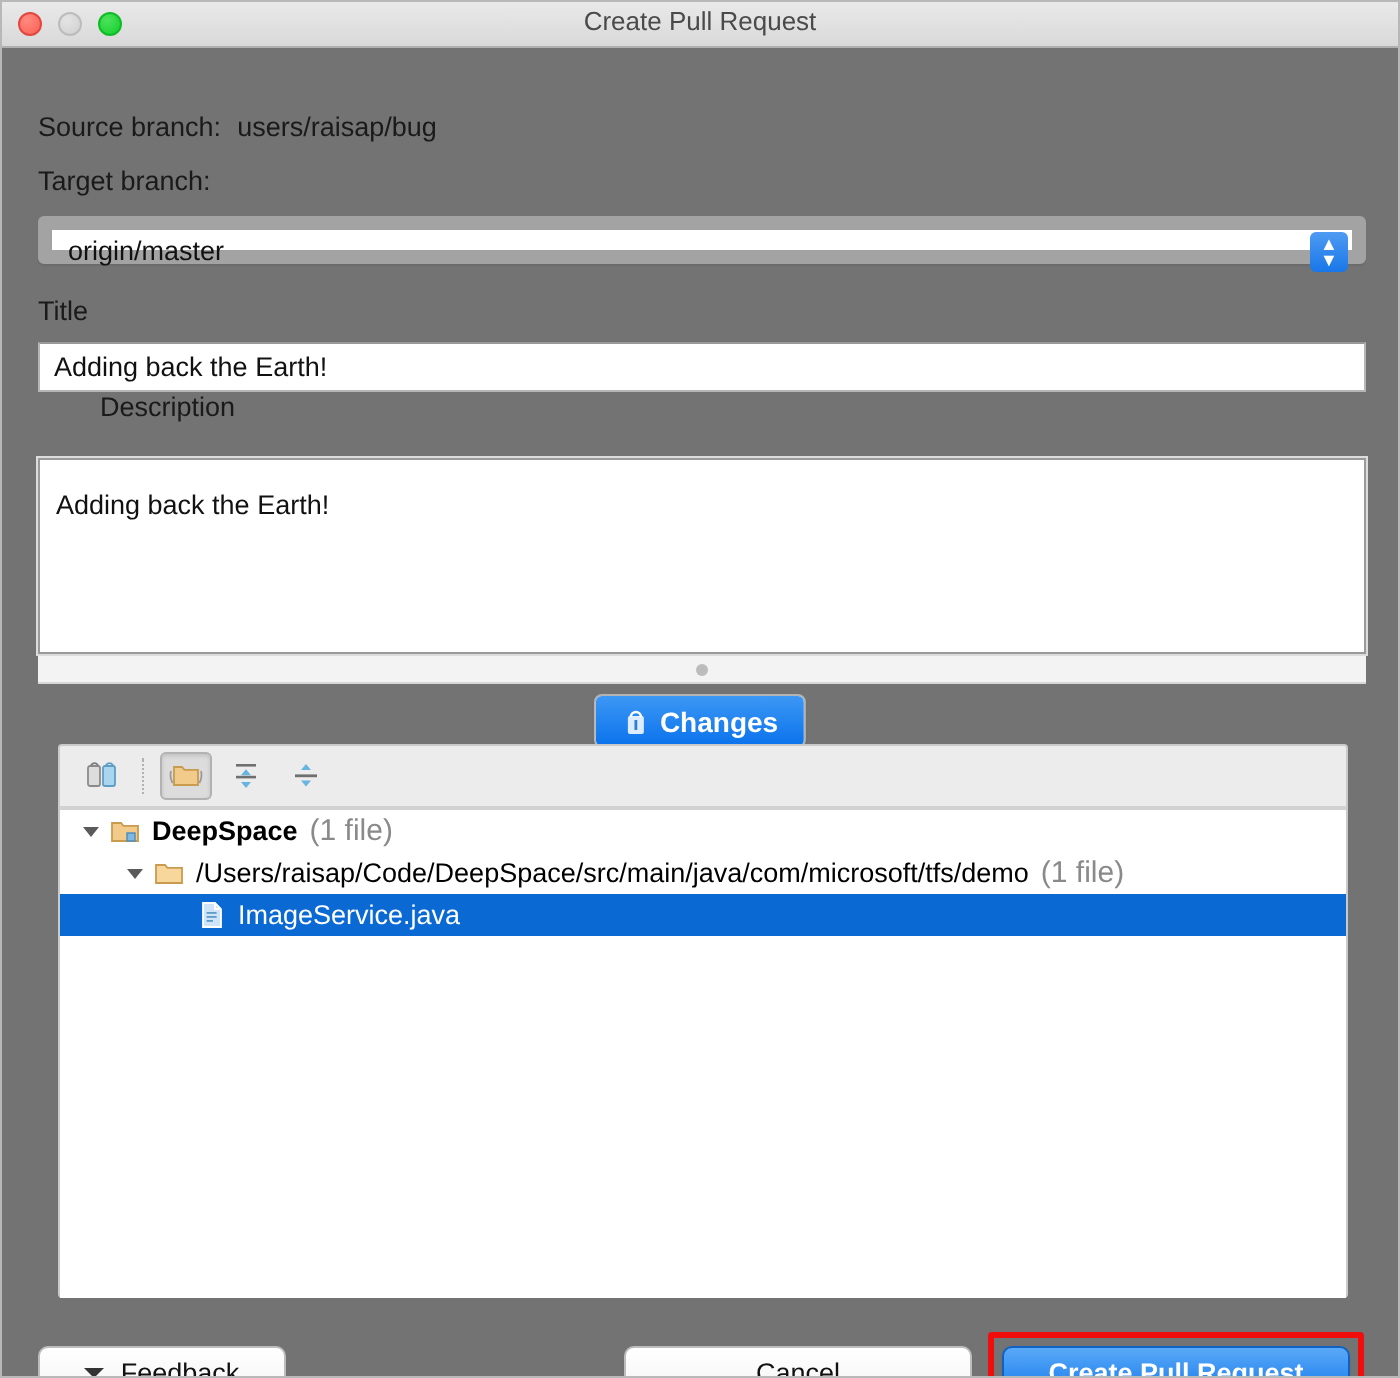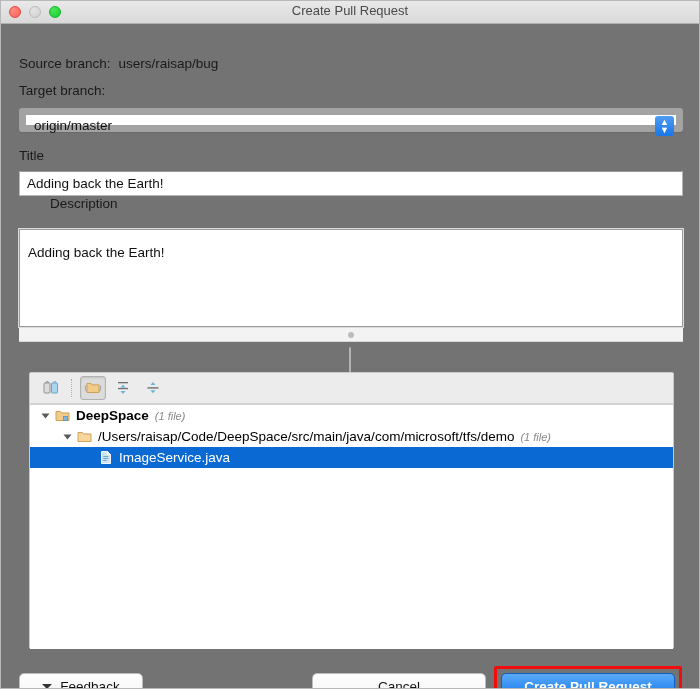--- a/index.html
+++ b/index.html
@@ -263,23 +263,22 @@
     color: #ffffff;
   }
   .twisty {
     width: 11px;
     height: 11px;
     margin-right: 4px;
     flex: none;
   }
   .count {
     color: #8a8a8a;
-    font-style: italic;
     padding-left: 6px;
-    font-size: 11px;
+    font-size: 15px;
     text-align: center;
   }
   .node-label { font-weight: bold; }
   .node-label.plain { font-weight: normal; }
 
   
   .btn {
     position: absolute;
     box-sizing: border-box;
     display: flex;
@@ -362,20 +361,28 @@
     <div class="label" style="left:18px; top:172px;margin-left:31px;">Description</div>
     <div class="textarea">
       <span class="ta-text">Adding back the Earth!</span>
     </div>
 
     <div class="splitter">
       <div class="dot"></div>
     </div>
 
     <div class="segmented">
+      <div class="seg active">
+        <svg width="14" height="14" viewBox="0 0 14 14">
+          <rect x="3" y="4" width="8" height="9" rx="1" fill="#ffffff" opacity="0.85"></rect>
+          <path d="M4.5 4.5 A2.5 2.5 0 0 1 9.5 4.5" stroke="#ffffff" stroke-width="1.2" fill="none"></path>
+          <rect x="6.3" y="6" width="1.4" height="5" fill="#2a7fdc"></rect>
+        </svg>
+        <span>Changes</span>
+      </div>
     </div>
 
     <div class="panel">
 
       <div class="panel-toolbar">
         <div class="tb-btn">
           <svg width="18" height="18" viewBox="0 0 18 18">
             <rect x="2" y="4" width="6" height="10" rx="1" fill="#dcdcdc" stroke="#8b8b8b" stroke-width="0.9"></rect>
             <rect x="9.5" y="4" width="6" height="10" rx="1" fill="#a9d5ef" stroke="#5e9dc4" stroke-width="0.9"></rect>
             <path d="M3.5 3.6 A2 2 0 0 1 7 3.6" stroke="#7a7a7a" stroke-width="0.9" fill="none"></path>

